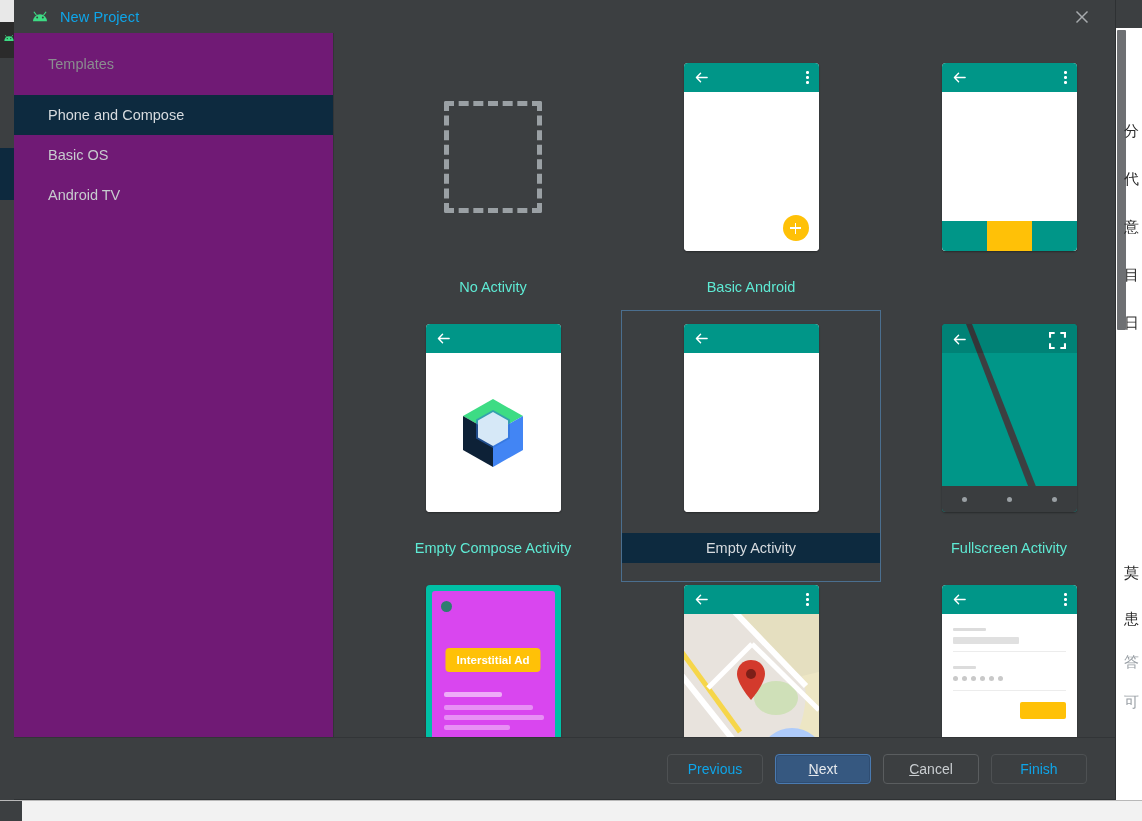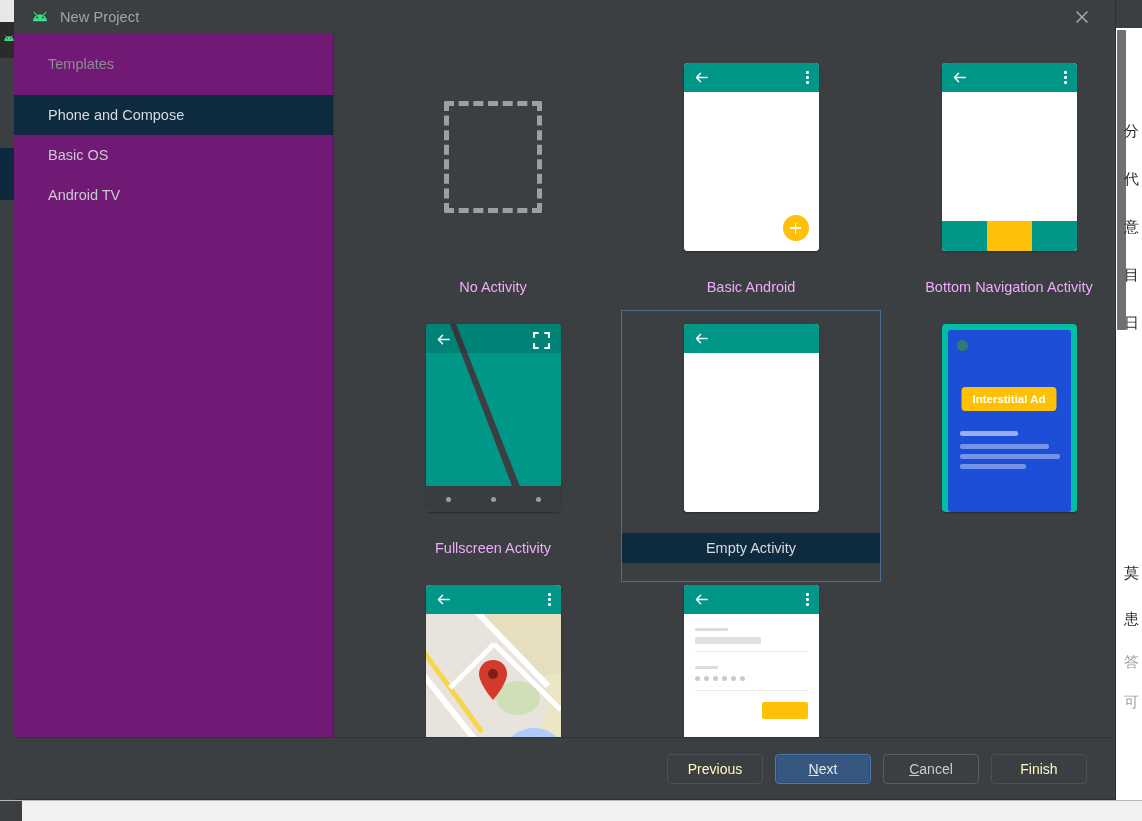--- a/index.html
+++ b/index.html
@@ -43,21 +43,21 @@
   }
 
   .titlebar {
     height: 33px; flex: 0 0 33px;
     background: #3c3f41;
     display: flex; align-items: center;
     padding-left: 16px;
     position: relative;
   }
   .title-icon { width: 20px; height: 14px; margin-right: 10px; display:block; }
-  .title-text { color: #a3a3a3; font-size: 14.5px; letter-spacing: .1px; }
+  .title-text { color: #0ea5e9; font-size: 14.5px; letter-spacing: .1px; }
   .close-btn {
     position: absolute; right: 22px; top: 6px;
     width: 22px; height: 22px;
     display: flex; align-items: center; justify-content: center;
     cursor: pointer;
   }
   .close-btn svg { display:block; }
 
   .dialog-body { flex: 1 1 auto; display: flex; min-height: 0; }
 
@@ -99,21 +99,21 @@
   }
   .cell .selbox {
     position: absolute; left: 50%; transform: translateX(-50%);
     top: 8px; width: 260px; height: 272px;
     border: 1px solid #4b6f8f; display: none;
   }
   .cell.selected .selbox { display: block; }
   .thumb-wrap { position: relative; z-index: 2; }
   .cell-label {
     position: relative; z-index: 2;
-    margin-top: 21px; color: #f0abfc; font-size: 14.5px;
+    margin-top: 21px; color: #5eead4; font-size: 14.5px;
     width: 258px; text-align: center; height: 30px;
     line-height: 30px;
   }
   .cell.selected .cell-label { background: #0d2a3f; color: #d7dbdf; }
 
   
   .phone {
     width: 135px; height: 188px;
     background: #ffffff; border-radius: 4px;
     overflow: hidden; position: relative;
@@ -173,21 +173,21 @@
   .fs-slash { position:absolute; inset:0; }
   .fs-bottom {
     position:absolute; left:0; right:0; bottom:0; height:26px; background:#3a3d3f;
     display:flex; align-items:center; justify-content:space-around;
   }
   .fs-bottom i { width:5px; height:5px; border-radius:50%; background:#9aa0a4; display:block; }
   .fs-expand { position:absolute; right:11px; top:8px; width:17px; height:17px; }
 
   
   .phone.ad { background:#00bfa5; }
-  .ad-inner { position:absolute; left:6px; top:6px; right:6px; bottom:0; background:#1d4ed8; border-radius:3px; }
+  .ad-inner { position:absolute; left:6px; top:6px; right:6px; bottom:0; background:#d946ef; border-radius:3px; }
   .ad-dot { position:absolute; left:9px; top:10px; width:11px; height:11px; border-radius:50%; background:#2e7d70; }
   .ad-badge {
     position:absolute; left:50%; transform:translateX(-50%); top:57px;
     background:#FFC107; color:#fff; font-size:11.5px; font-weight:bold;
     padding:6px 11px; border-radius:4px; white-space:nowrap;
     font-family:"Liberation Sans", sans-serif;
   }
   .ad-line { position:absolute; height:5px; border-radius:2px; background:rgba(255,255,255,.55); }
 
   
@@ -210,21 +210,21 @@
     padding-right: 28px; gap: 12px;
   }
   .btn {
     min-width: 96px; height: 30px;
     border-radius: 4px; border: 1px solid #5a5d5f;
     background: #3c3f41; color: #c9cdd0;
     font-size: 14px; font-family: "Liberation Sans", sans-serif;
     display: flex; align-items: center; justify-content: center;
     cursor: pointer; padding: 0 14px;
   }
-  .btn.disabled { color: #fef9c3; border-color: #4e5153; }
+  .btn.disabled { color: #0ea5e9; border-color: #4e5153; }
   .btn.primary {
     background: #365880; border-color: #4a7ab0; color: #e6e9ec;
     box-shadow: 0 0 0 1px #2f4d72 inset;
   }
   .btn u { text-decoration: underline; }
 </style>
 </head>
 <body>
 
 <div id="bg-root">
@@ -346,23 +346,59 @@
               </div>
               <div class="body">
                 <div class="bottomnav">
                   <span></span>
                   <span class="active"></span>
                   <span></span>
                 </div>
               </div>
             </div>
           </div>
-          <div class="cell-label">Bottom Navigation Activity</div>
-        </div>
-
+        </div>
+
+        <div class="cell">
+
+          <div class="thumb-wrap">
+            <div class="phone">
+              <div class="appbar">
+                <svg class="icon-back" viewBox="0 0 16 16">
+                  <path d="M14 8 H3 M7 3.5 L2.6 8 L7 12.5" stroke="#fff" stroke-width="1.5" fill="none" stroke-linecap="round" stroke-linejoin="round"></path>
+                </svg>
+              </div>
+              <div class="body">
+                <svg class="compose-logo" width="64" height="70" viewBox="0 0 64 70">
+                  <polygon points="32,1 62,18 32,35 2,18" fill="#3ddc84"></polygon>
+                  <polygon points="2,18 32,35 32,69 2,52" fill="#0d2137"></polygon>
+                  <polygon points="62,18 62,52 32,69 32,35" fill="#4285f4"></polygon>
+                  <polygon points="32,12 49,21.5 49,40.5 32,50 15,40.5 15,21.5" fill="#2f6fd0" opacity="0.55"></polygon>
+                  <polygon points="32,14 47,22.5 47,39.5 32,48 17,39.5 17,22.5" fill="#d6e8f7"></polygon>
+                </svg>
+              </div>
+            </div>
+          </div>
+          <div class="cell-label">Empty Compose Activity</div>
+        </div>
+
+        <div class="cell selected">
+          <div class="selbox"></div>
+          <div class="thumb-wrap">
+            <div class="phone">
+              <div class="appbar">
+                <svg class="icon-back" viewBox="0 0 16 16">
+                  <path d="M14 8 H3 M7 3.5 L2.6 8 L7 12.5" stroke="#fff" stroke-width="1.5" fill="none" stroke-linecap="round" stroke-linejoin="round"></path>
+                </svg>
+              </div>
+              <div class="body"></div>
+            </div>
+          </div>
+          <div class="cell-label">Empty Activity</div>
+        </div>
 
         <div class="cell">
 
           <div class="thumb-wrap">
             <div class="phone fullscreen">
               <div class="fs-bg"></div>
               <svg class="fs-slash" viewBox="0 0 135 188" preserveAspectRatio="none">
                 <polygon points="30,0 24,0 96,188 104,188" fill="#3c3f41"></polygon>
               </svg>
               <div class="fs-appbar"></div>
@@ -373,35 +409,20 @@
                 <path d="M1 6 V1 H6 M12 1 H17 V6 M17 12 V17 H12 M6 17 H1 V12" stroke="#fff" stroke-width="2.4" fill="none"></path>
               </svg>
               <div class="fs-bottom">
                 <i></i>
                 <i></i>
                 <i></i>
               </div>
             </div>
           </div>
           <div class="cell-label">Fullscreen Activity</div>
-        </div>
-
-        <div class="cell selected">
-          <div class="selbox"></div>
-          <div class="thumb-wrap">
-            <div class="phone">
-              <div class="appbar">
-                <svg class="icon-back" viewBox="0 0 16 16">
-                  <path d="M14 8 H3 M7 3.5 L2.6 8 L7 12.5" stroke="#fff" stroke-width="1.5" fill="none" stroke-linecap="round" stroke-linejoin="round"></path>
-                </svg>
-              </div>
-              <div class="body"></div>
-            </div>
-          </div>
-          <div class="cell-label">Empty Activity</div>
         </div>
 
         <div class="cell">
 
           <div class="thumb-wrap">
             <div class="phone ad">
               <div class="ad-inner">
                 <div class="ad-dot"></div>
                 <div class="ad-badge">Interstitial Ad</div>
                 <div class="ad-line" style="left:12px; top:101px; width:58px;"></div>

